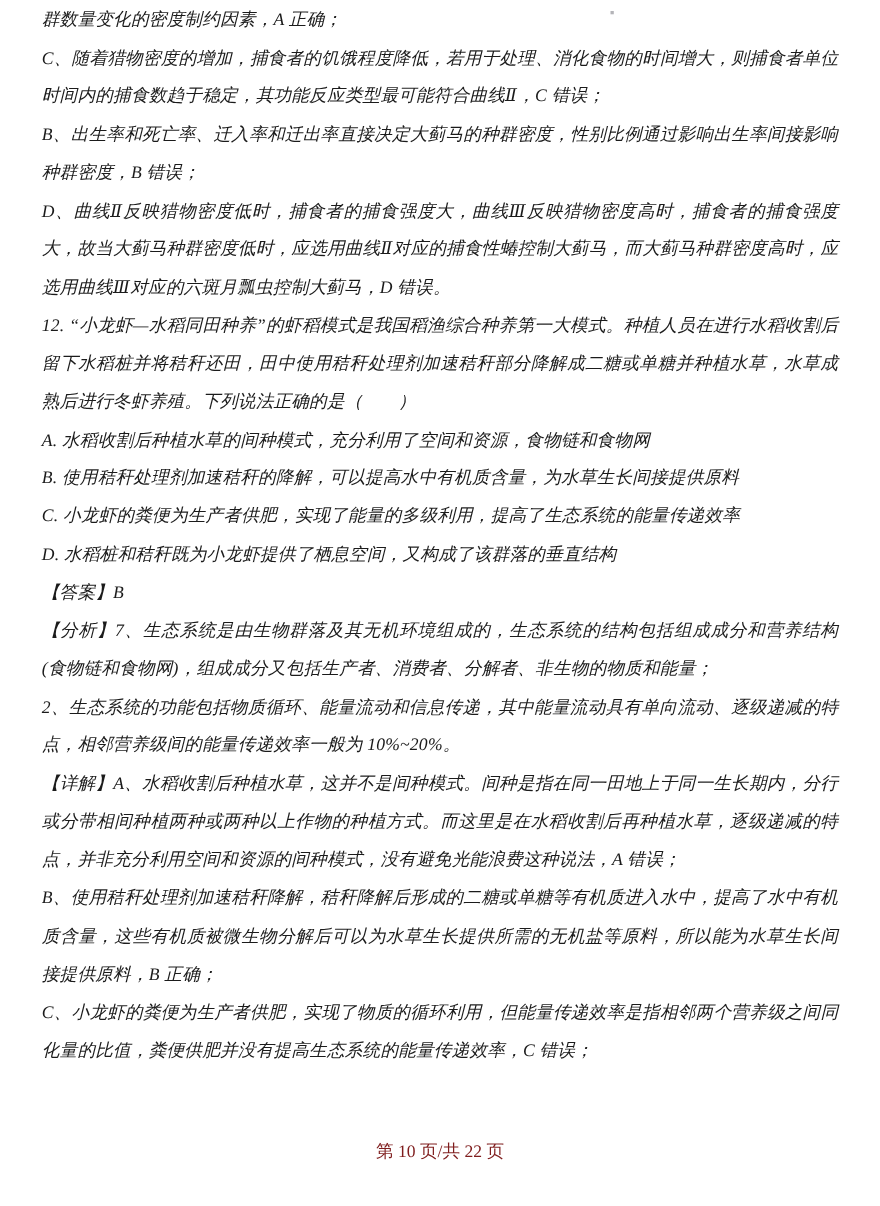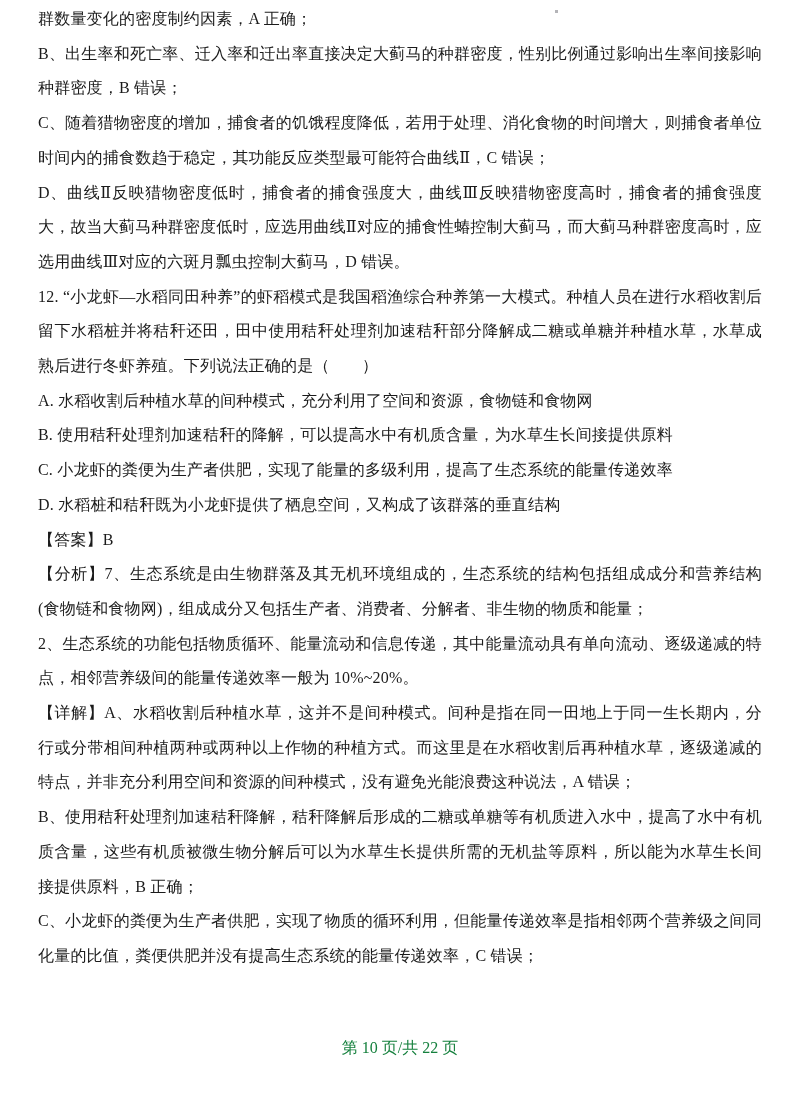--- a/index.html
+++ b/index.html
@@ -20,47 +20,48 @@
     padding: 2px 38px 0 38px;
   }
   .para {
     margin: 0;
     font-size: 16px;
     line-height: 34.7px;
     text-align: justify;
     text-justify: inter-ideograph;
     letter-spacing: 0.2px;
     word-break: break-all;
+    font-style: italic;
   }
   .footer {
     position: absolute;
     top: 1036px;
     left: 0;
     right: 0;
     text-align: center;
     font-size: 16px;
     line-height: 24px;
-    color: #15803d;
+    color: #7f1d1d;
   }
   .speck {
     position: absolute;
     left: 555px;
     top: 10px;
     width: 3px;
     height: 3px;
     background: #b4b4b8;
   }
 </style>
 </head>
 <body>
 
 <div class="doc">
   <p class="para">群数量变化的密度制约因素，A 正确；</p>
+  <p class="para">C、随着猎物密度的增加，捕食者的饥饿程度降低，若用于处理、消化食物的时间增大，则捕食者单位时间内的捕食数趋于稳定，其功能反应类型最可能符合曲线Ⅱ，C 错误；</p>
   <p class="para">B、出生率和死亡率、迁入率和迁出率直接决定大蓟马的种群密度，性别比例通过影响出生率间接影响种群密度，B 错误；</p>
-  <p class="para">C、随着猎物密度的增加，捕食者的饥饿程度降低，若用于处理、消化食物的时间增大，则捕食者单位时间内的捕食数趋于稳定，其功能反应类型最可能符合曲线Ⅱ，C 错误；</p>
   <p class="para">D、曲线Ⅱ反映猎物密度低时，捕食者的捕食强度大，曲线Ⅲ反映猎物密度高时，捕食者的捕食强度大，故当大蓟马种群密度低时，应选用曲线Ⅱ对应的捕食性蝽控制大蓟马，而大蓟马种群密度高时，应选用曲线Ⅲ对应的六斑月瓢虫控制大蓟马，D 错误。</p>
   <p class="para">12. “小龙虾—水稻同田种养”的虾稻模式是我国稻渔综合种养第一大模式。种植人员在进行水稻收割后留下水稻桩并将秸秆还田，田中使用秸秆处理剂加速秸秆部分降解成二糖或单糖并种植水草，水草成熟后进行冬虾养殖。下列说法正确的是（　　）</p>
   <p class="para">A. 水稻收割后种植水草的间种模式，充分利用了空间和资源，食物链和食物网</p>
   <p class="para">B. 使用秸秆处理剂加速秸秆的降解，可以提高水中有机质含量，为水草生长间接提供原料</p>
   <p class="para">C. 小龙虾的粪便为生产者供肥，实现了能量的多级利用，提高了生态系统的能量传递效率</p>
   <p class="para">D. 水稻桩和秸秆既为小龙虾提供了栖息空间，又构成了该群落的垂直结构</p>
   <p class="para">【答案】B</p>
   <p class="para">【分析】7、生态系统是由生物群落及其无机环境组成的，生态系统的结构包括组成成分和营养结构(食物链和食物网)，组成成分又包括生产者、消费者、分解者、非生物的物质和能量；</p>
   <p class="para">2、生态系统的功能包括物质循环、能量流动和信息传递，其中能量流动具有单向流动、逐级递减的特点，相邻营养级间的能量传递效率一般为 10%~20%。</p>
   <p class="para">【详解】A、水稻收割后种植水草，这并不是间种模式。间种是指在同一田地上于同一生长期内，分行或分带相间种植两种或两种以上作物的种植方式。而这里是在水稻收割后再种植水草，逐级递减的特点，并非充分利用空间和资源的间种模式，没有避免光能浪费这种说法，A 错误；</p>

